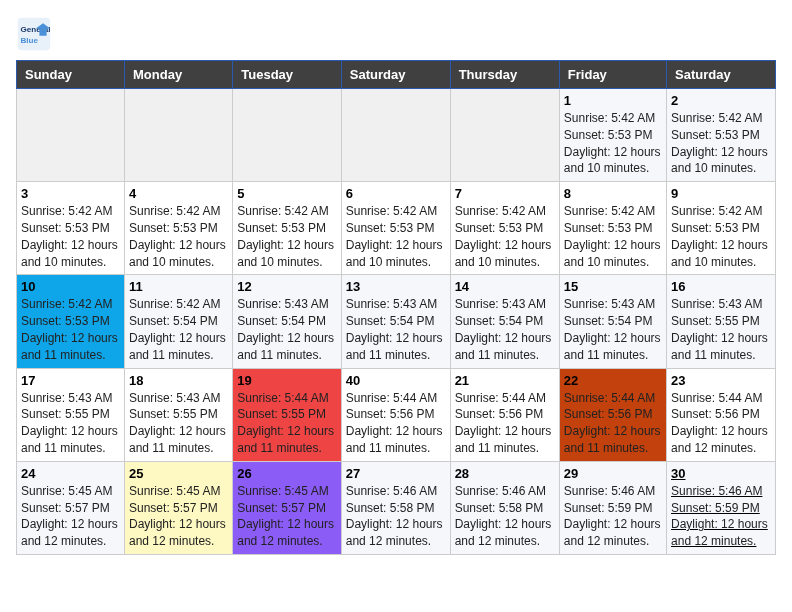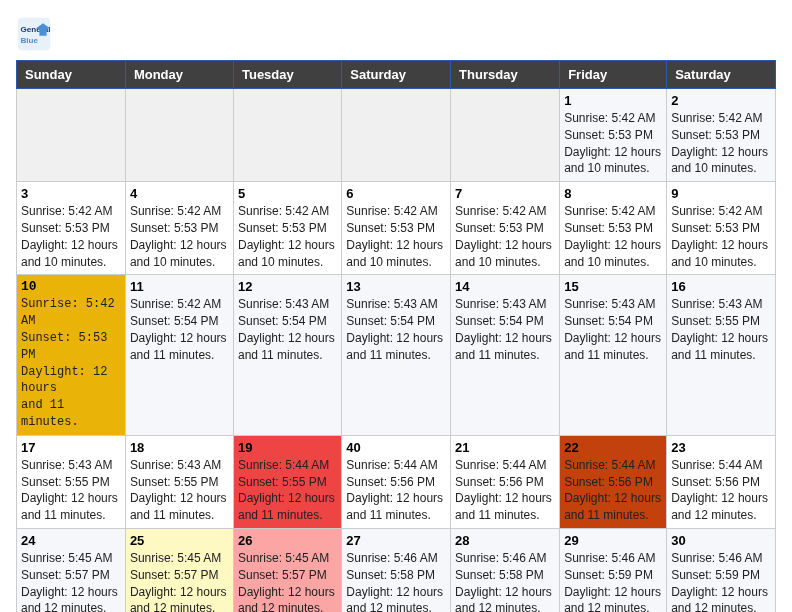--- a/index.html
+++ b/index.html
@@ -154,21 +154,21 @@
         <td style="background: rgb(255, 255, 255);">
           <span class="day-num">8</span>
           <div class="day-info">Sunrise: 5:42 AM<br>Sunset: 5:53 PM<br>Daylight: 12 hours<br>and 10 minutes.</div>
         </td>
         <td style="background: rgb(255, 255, 255);">
           <span class="day-num">9</span>
           <div class="day-info">Sunrise: 5:42 AM<br>Sunset: 5:53 PM<br>Daylight: 12 hours<br>and 10 minutes.</div>
         </td>
       </tr>
       <tr>
-        <td style="background: #eab308; font-family: Liberation Mono, monospace;">
+        <td style="background: #0ea5e9;">
           <span class="day-num">10</span>
           <div class="day-info">Sunrise: 5:42 AM<br>Sunset: 5:53 PM<br>Daylight: 12 hours<br>and 11 minutes.</div>
         </td>
         <td style="background: rgb(245, 247, 250);">
           <span class="day-num">11</span>
           <div class="day-info">Sunrise: 5:42 AM<br>Sunset: 5:54 PM<br>Daylight: 12 hours<br>and 11 minutes.</div>
         </td>
         <td style="background: rgb(245, 247, 250);">
           <span class="day-num">12</span>
           <div class="day-info">Sunrise: 5:43 AM<br>Sunset: 5:54 PM<br>Daylight: 12 hours<br>and 11 minutes.</div>
@@ -222,35 +222,35 @@
       </tr>
       <tr>
         <td style="background: rgb(245, 247, 250); margin-top: 40px;">
           <span class="day-num">24</span>
           <div class="day-info">Sunrise: 5:45 AM<br>Sunset: 5:57 PM<br>Daylight: 12 hours<br>and 12 minutes.</div>
         </td>
         <td style="background: #fef9c3;">
           <span class="day-num">25</span>
           <div class="day-info">Sunrise: 5:45 AM<br>Sunset: 5:57 PM<br>Daylight: 12 hours<br>and 12 minutes.</div>
         </td>
-        <td style="background: #fca5a5;">
+        <td style="background: #8b5cf6;">
           <span class="day-num">26</span>
           <div class="day-info">Sunrise: 5:45 AM<br>Sunset: 5:57 PM<br>Daylight: 12 hours<br>and 12 minutes.</div>
         </td>
         <td style="background: rgb(245, 247, 250); margin-top: 8px;">
           <span class="day-num">27</span>
           <div class="day-info">Sunrise: 5:46 AM<br>Sunset: 5:58 PM<br>Daylight: 12 hours<br>and 12 minutes.</div>
         </td>
         <td style="background: rgb(245, 247, 250);">
           <span class="day-num">28</span>
           <div class="day-info">Sunrise: 5:46 AM<br>Sunset: 5:58 PM<br>Daylight: 12 hours<br>and 12 minutes.</div>
         </td>
         <td style="background: rgb(245, 247, 250);">
           <span class="day-num">29</span>
           <div class="day-info">Sunrise: 5:46 AM<br>Sunset: 5:59 PM<br>Daylight: 12 hours<br>and 12 minutes.</div>
         </td>
-        <td style="background: rgb(245, 247, 250);">
+        <td style="background: rgb(245, 247, 250); text-decoration: underline;">
           <span class="day-num">30</span>
           <div class="day-info">Sunrise: 5:46 AM<br>Sunset: 5:59 PM<br>Daylight: 12 hours<br>and 12 minutes.</div>
         </td>
       </tr>
     </tbody>
 </table>
 
 </body></html>

